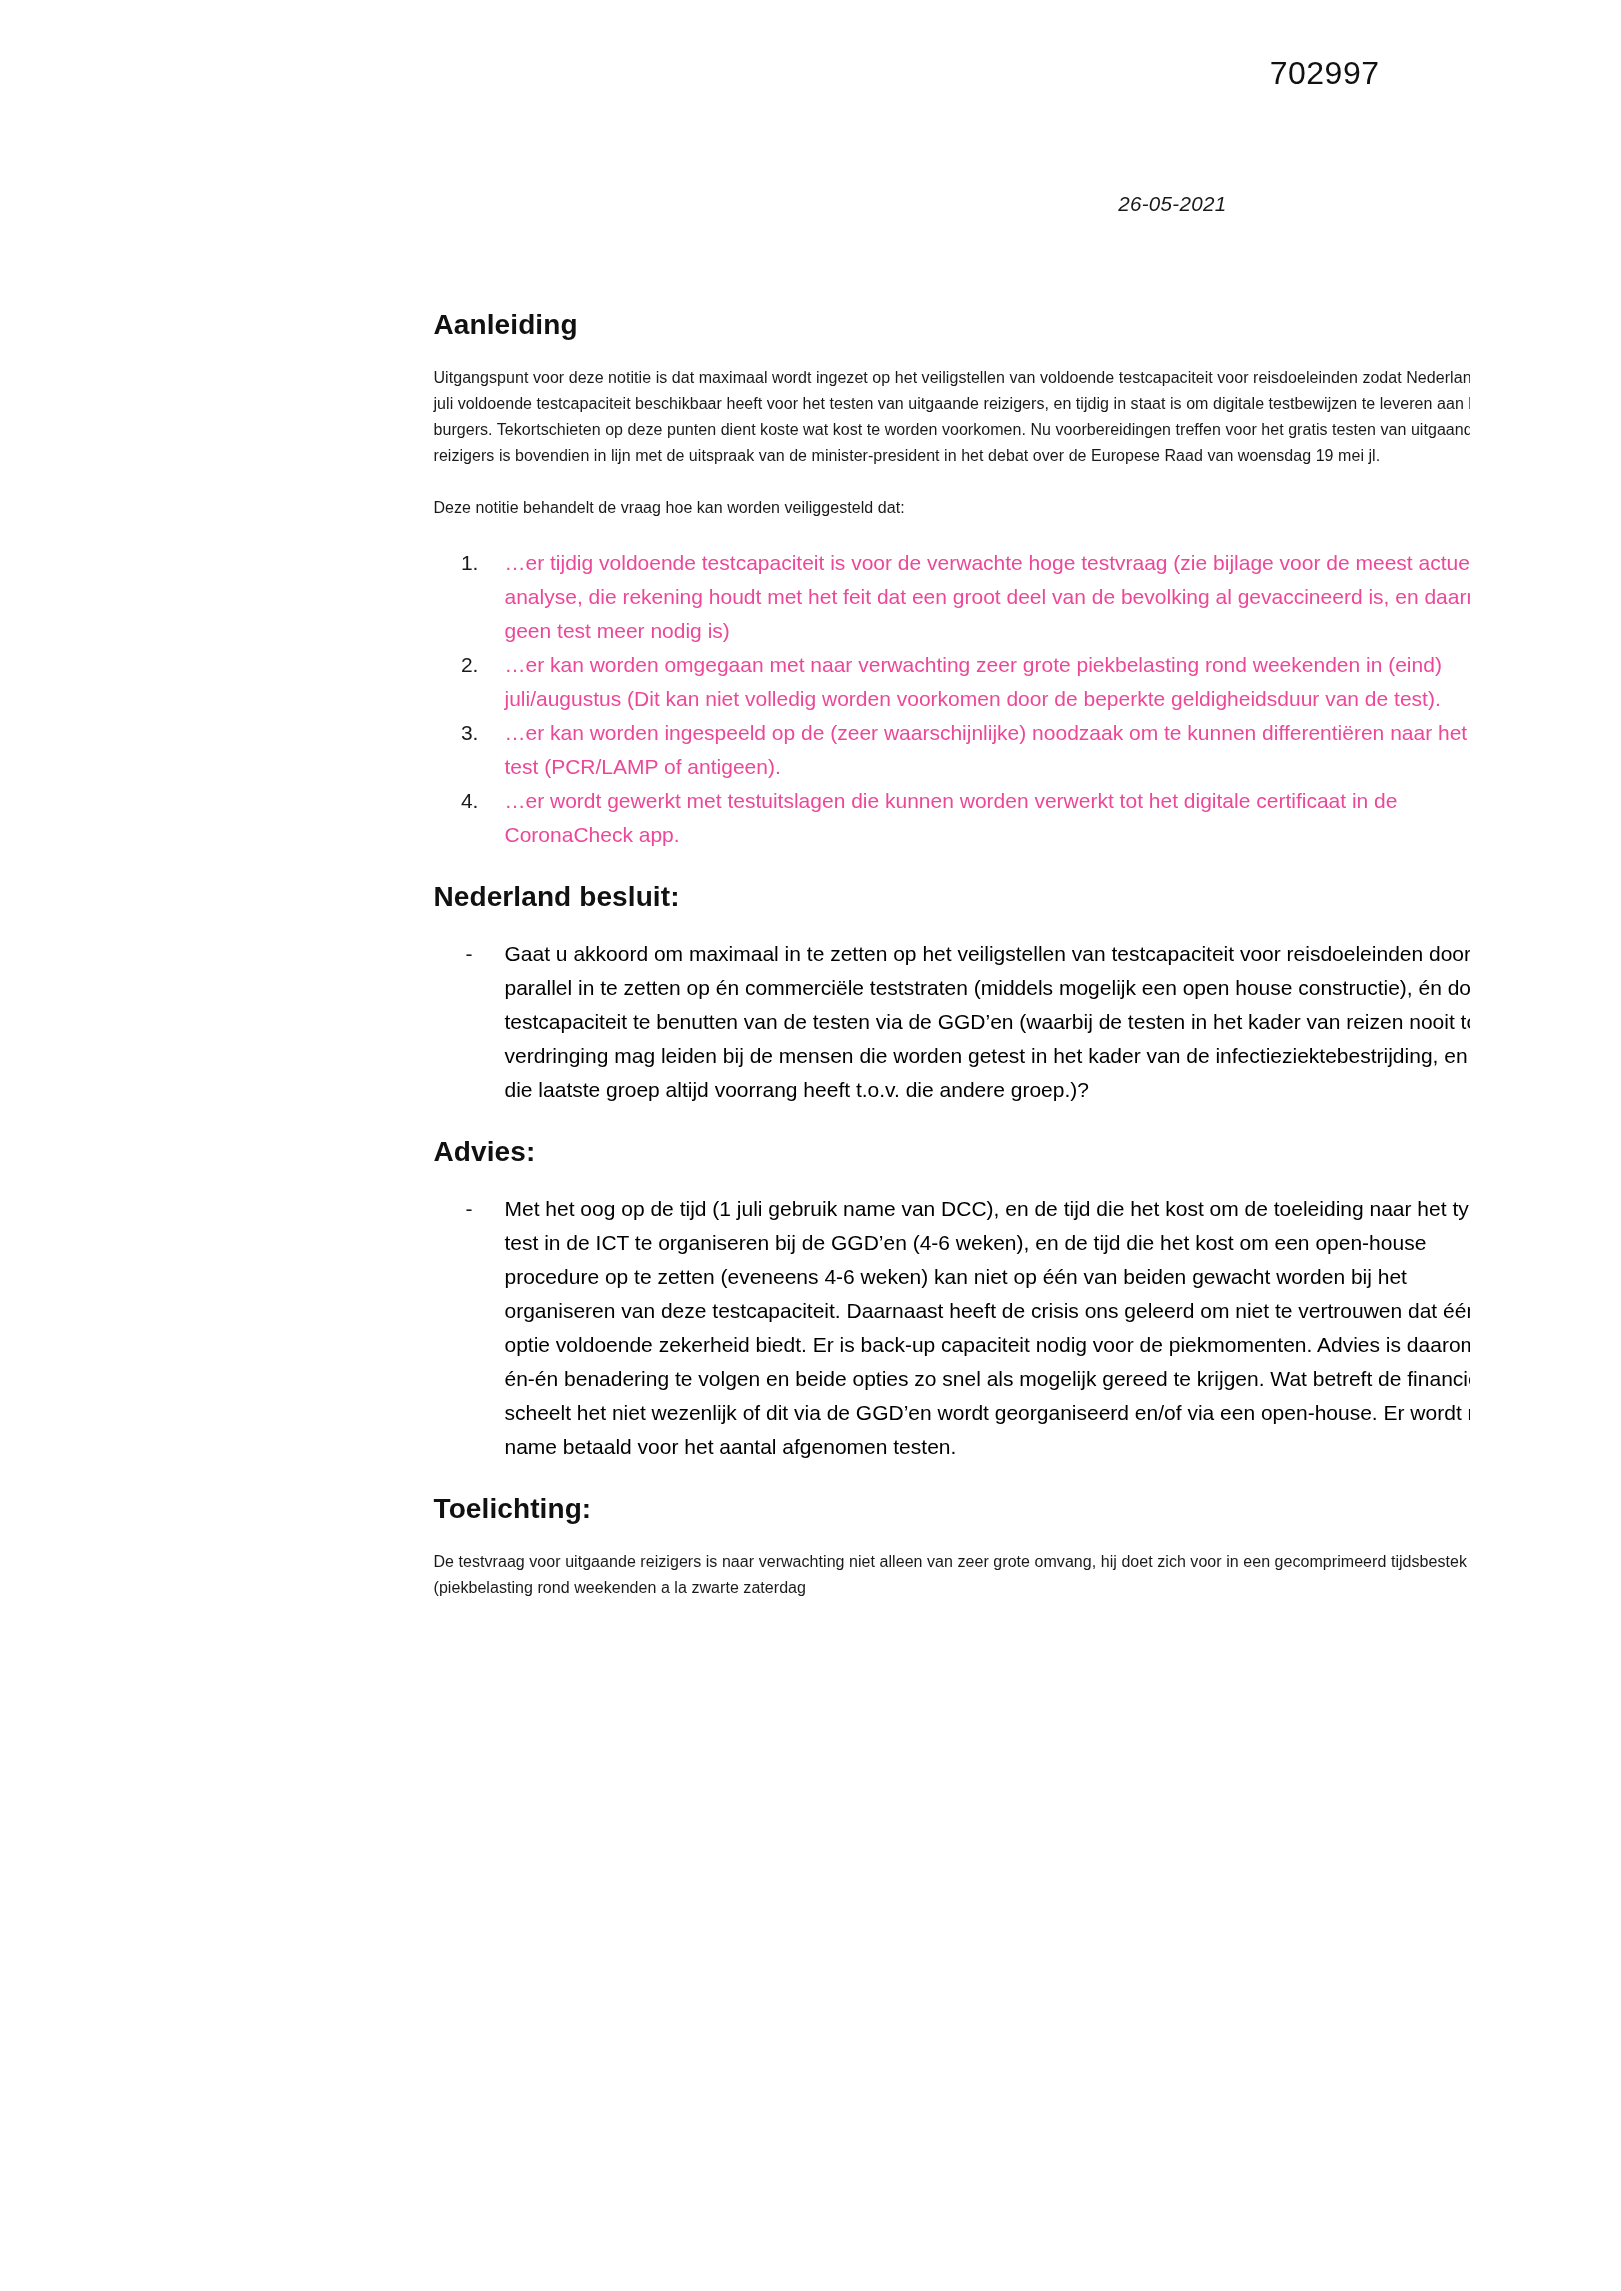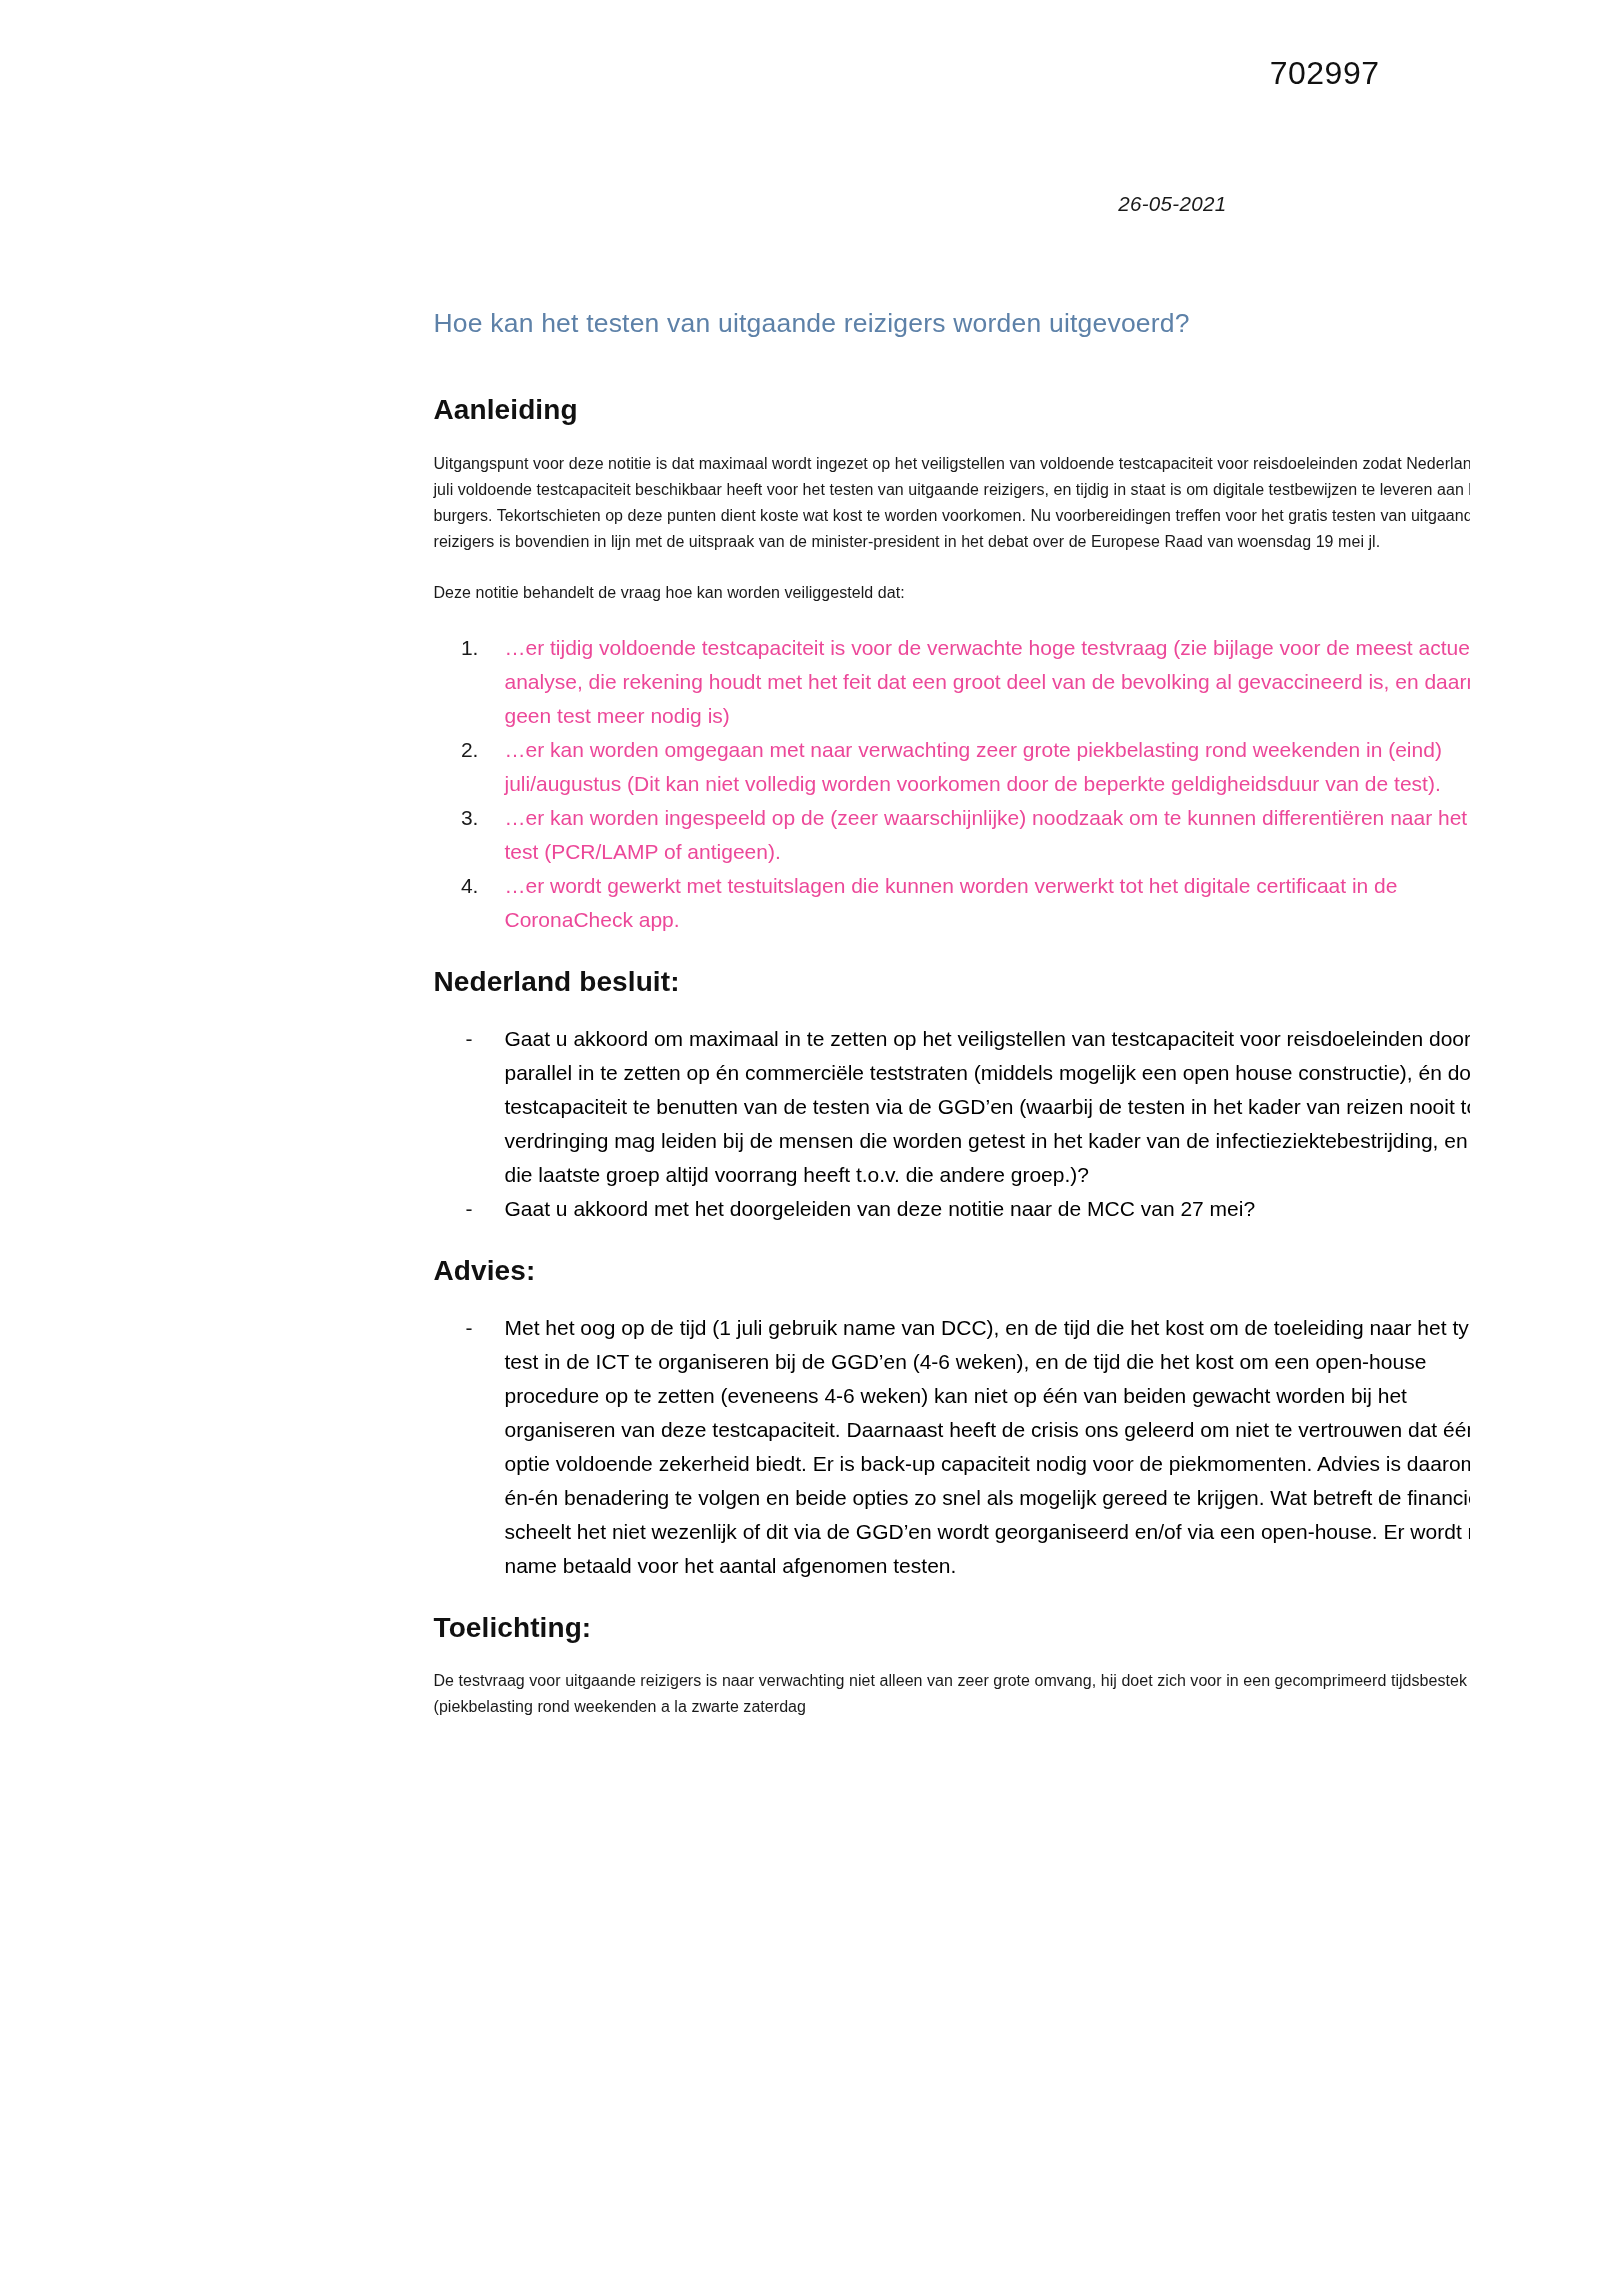--- a/index.html
+++ b/index.html
@@ -132,40 +132,38 @@
 <body>
 
 <div class="page">
 
   <div class="doc-id">702997</div>
 
   <div class="doc-date">26-05-2021</div>
 
   <div class="content">
 
-    <h1 class="doc-title">Hoe kan het testen van uitgaande reizigers worden uitgevoerd?</h1>
 
     <h2 class="section-heading">Aanleiding</h2>
 
     <p class="body-text">Uitgangspunt voor deze notitie is dat maximaal wordt ingezet op het veiligstellen van voldoende testcapaciteit voor reisdoeleinden zodat Nederland in juli voldoende testcapaciteit beschikbaar heeft voor het testen van uitgaande reizigers, en tijdig in staat is om digitale testbewijzen te leveren aan haar burgers. Tekortschieten op deze punten dient koste wat kost te worden voorkomen. Nu voorbereidingen treffen voor het gratis testen van uitgaande reizigers is bovendien in lijn met de uitspraak van de minister-president in het debat over de Europese Raad van woensdag 19 mei jl.</p>
 
     <p class="body-text">Deze notitie behandelt de vraag hoe kan worden veiliggesteld dat:</p>
 
     <ol class="numbered-list">
       <li>…er tijdig voldoende testcapaciteit is voor de verwachte hoge testvraag (zie bijlage voor de meest actuele analyse, die rekening houdt met het feit dat een groot deel van de bevolking al gevaccineerd is, en daarmee geen test meer nodig is)</li>
       <li>…er kan worden omgegaan met naar verwachting zeer grote piekbelasting rond weekenden in (eind) juli/augustus (Dit kan niet volledig worden voorkomen door de beperkte geldigheidsduur van de test).</li>
       <li>…er kan worden ingespeeld op de (zeer waarschijnlijke) noodzaak om te kunnen differentiëren naar het type test (PCR/LAMP of antigeen).</li>
       <li>…er wordt gewerkt met testuitslagen die kunnen worden verwerkt tot het digitale certificaat in de CoronaCheck app.</li>
     </ol>
 
     <h2 class="section-heading">Nederland besluit:</h2>
 
     <ul class="dash-list">
       <li>Gaat u akkoord om maximaal in te zetten op het veiligstellen van testcapaciteit voor reisdoeleinden door parallel in te zetten op én commerciële teststraten (middels mogelijk een open house constructie), én door de testcapaciteit te benutten van de testen via de GGD’en (waarbij de testen in het kader van reizen nooit tot verdringing mag leiden bij de mensen die worden getest in het kader van de infectieziektebestrijding, en dat die laatste groep altijd voorrang heeft t.o.v. die andere groep.)?</li>
-      <li>Gaat u akkoord met het doorgeleiden van deze notitie naar de MCC van 27 mei?</li>
     </ul>
 
     <h2 class="section-heading">Advies:</h2>
 
     <ul class="dash-list">
       <li>Met het oog op de tijd (1 juli gebruik name van DCC), en de tijd die het kost om de toeleiding naar het type test in de ICT te organiseren bij de GGD’en (4-6 weken), en de tijd die het kost om een open-house procedure op te zetten (eveneens 4-6 weken) kan niet op één van beiden gewacht worden bij het organiseren van deze testcapaciteit. Daarnaast heeft de crisis ons geleerd om niet te vertrouwen dat één optie voldoende zekerheid biedt. Er is back-up capaciteit nodig voor de piekmomenten. Advies is daarom een én-én benadering te volgen en beide opties zo snel als mogelijk gereed te krijgen. Wat betreft de financiering scheelt het niet wezenlijk of dit via de GGD’en wordt georganiseerd en/of via een open-house. Er wordt met name betaald voor het aantal afgenomen testen.</li>
     </ul>
 
     <h2 class="section-heading">Toelichting:</h2>
 

